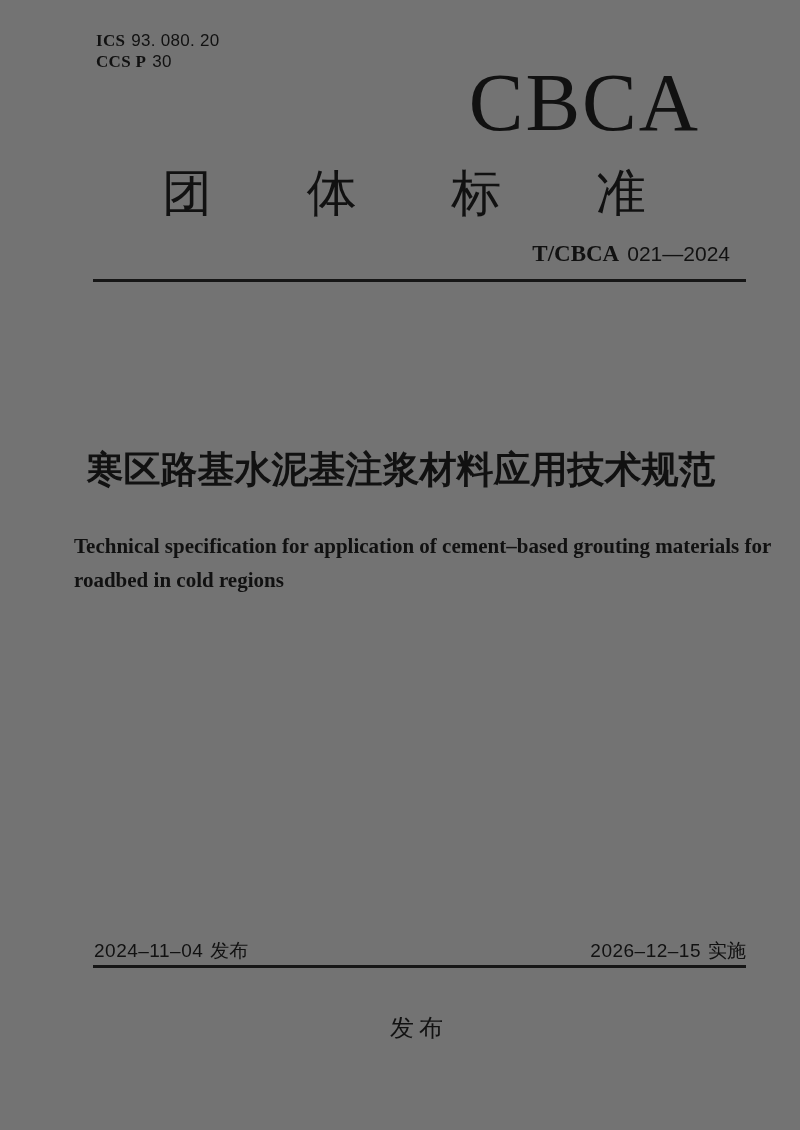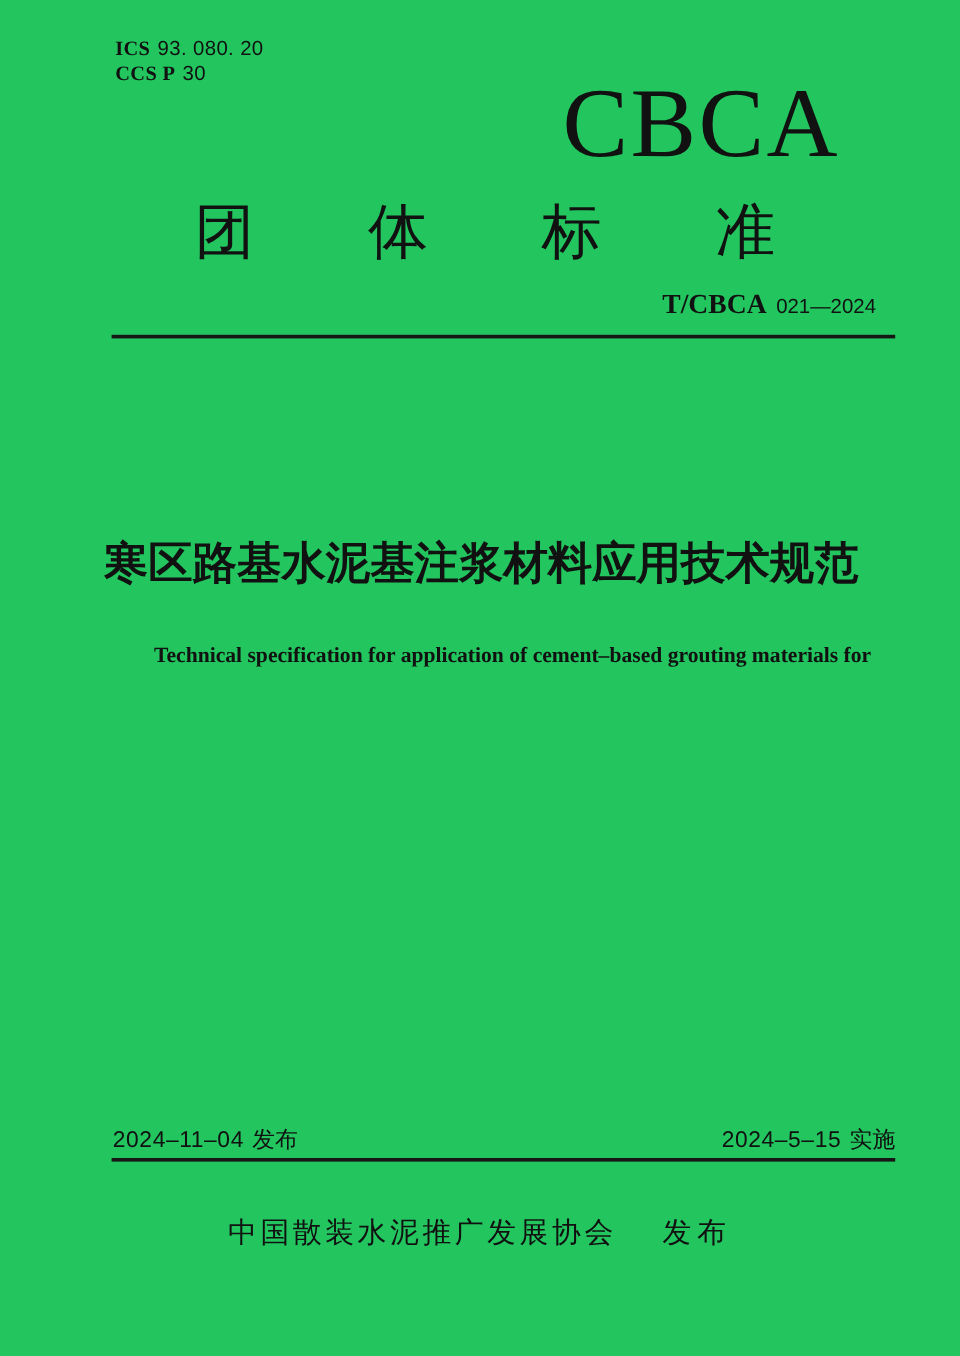--- a/index.html
+++ b/index.html
@@ -1,21 +1,21 @@
 <!DOCTYPE html>
 <html><head>
 <meta charset="utf-8">
 <style>
   html, body { margin: 0; padding: 0; background: #e8e8e8; }
   .page {
     position: relative;
     width: 800px;
     height: 1130px;
     margin: 0 auto;
-    background: #22c55e;
+    background: #737373;
     color: #111111;
     font-family: "Liberation Serif", "DejaVu Serif", serif;
     overflow: hidden;
   }
   .serif-bold { font-family: "Liberation Serif", "DejaVu Serif", serif; font-weight: 700; }
   .num-sans   { font-family: "Liberation Sans", "DejaVu Sans", sans-serif; font-weight: 400; }
 
   
   .ics-block {
     position: absolute; left: 96px; top: 30px;
@@ -36,44 +36,44 @@
     display: flex; justify-content: space-between;
     font-family: "Liberation Sans", "DejaVu Sans", sans-serif;
     font-size: 50px; line-height: 1; font-weight: 400;
   }
 
   
   .standard-number {
     position: absolute; top: 241px; right: 70px;
     font-size: 23px; line-height: 1.1; white-space: nowrap;
   }
-  .standard-number .num-sans { margin-left: 8px; font-size: 17px; }
+  .standard-number .num-sans { margin-left: 8px; font-size: 21px; }
 
   
   .rule {
     position: absolute; left: 93px; width: 653px; height: 3px;
     background: #161616;
   }
   .rule-top { top: 279px; }
   .rule-bottom { top: 965px; }
 
   
   .title-zh {
     position: absolute; left: 74px; top: 447px; width: 652px;
     margin: 1px; text-align: center; white-space: nowrap;
     font-family: "Liberation Sans", "DejaVu Sans", sans-serif;
     font-weight: 700; font-size: 37px; line-height: 1.2; letter-spacing: 0px;
   }
 
   
   .title-en {
     position: absolute; left: 74px; top: 529px; width: 652px;
-    display: flex; flex-direction: column; align-items: flex-end;
+    display: flex; flex-direction: column; align-items: flex-start;
     font-family: "Liberation Serif", "DejaVu Serif", serif;
-    font-weight: 700; font-size: 18px; line-height: 34px;
+    font-weight: 700; font-size: 21px; line-height: 34px;
   }
   .title-en div { white-space: nowrap; }
 
   
   .dates-row {
     position: absolute; left: 94px; top: 940px; width: 652px;
     display: flex; justify-content: space-between; align-items: flex-start;
     font-family: "Liberation Sans", "DejaVu Sans", sans-serif;
     font-size: 19px; line-height: 1.2;
   }
@@ -116,31 +116,31 @@
   <div class="standard-number">
     <span class="serif-bold">T/CBCA</span><span class="num-sans">021—2024</span>
   </div>
 
   <div class="rule rule-top"></div>
 
   <h1 class="title-zh">寒区路基水泥基注浆材料应用技术规范</h1>
 
   <div class="title-en">
     <div>Technical specification for application of cement–based grouting materials for</div>
+    <div>roadbed in cold regions</div>
   </div>
 
   <div class="dates-row">
     <span>
       <span class="date-num">2024–11–04</span><span class="date-label">发布</span>
     </span>
     <span>
-      <span class="date-num">2024–5–15</span><span class="date-label">实施</span>
+      <span class="date-num">2026–12–15</span><span class="date-label">实施</span>
     </span>
   </div>
 
   <div class="rule rule-bottom"></div>
 
   <div class="publisher-row">
-    <span class="publisher-name">中国散装水泥推广发展协会</span>
     <span class="publish-label">发布</span>
   </div>
 
 </div>
 
 </body></html>

